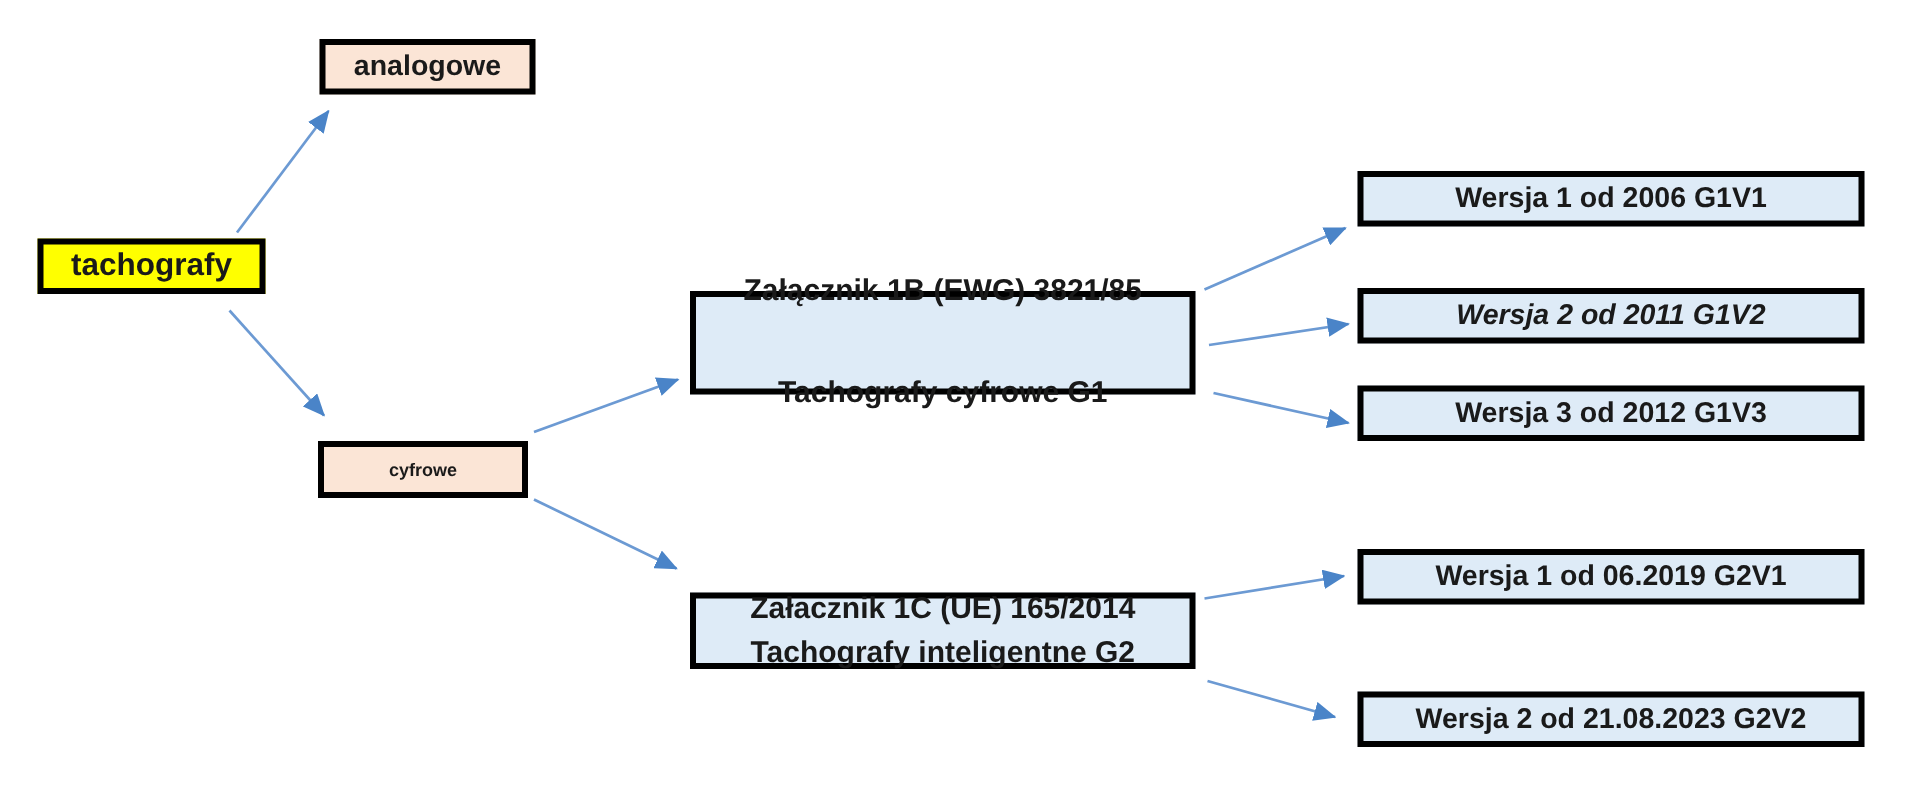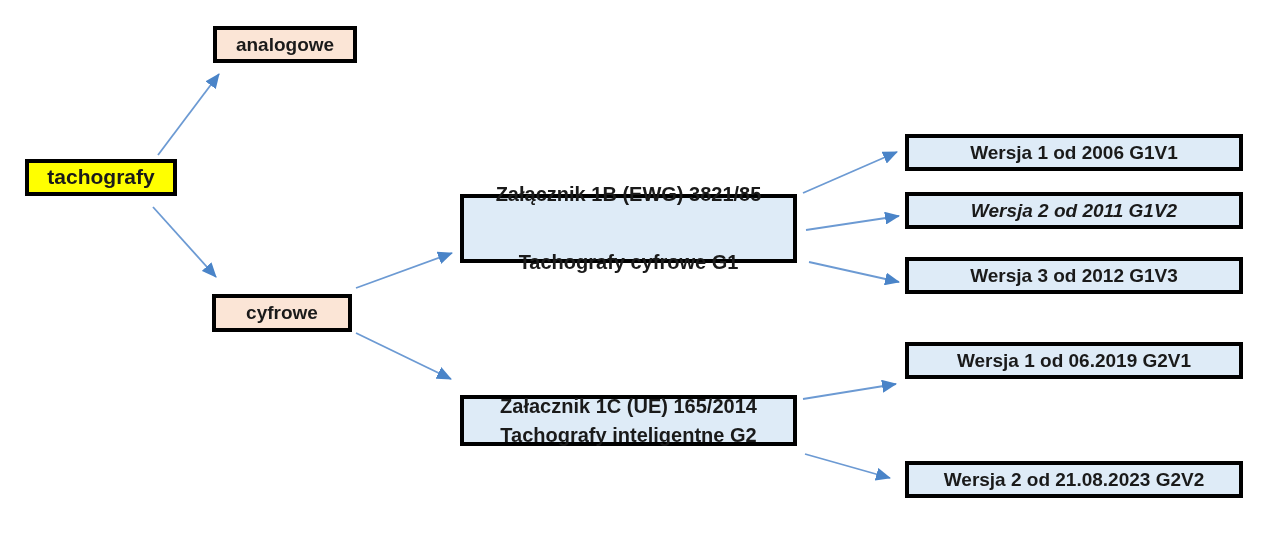--- a/index.html
+++ b/index.html
@@ -19,28 +19,28 @@
     flex-direction: column;
     align-items: center;
     justify-content: center;
     text-align: center;
     font-weight: bold;
     color: #1a1a1a;
     line-height: 1.25;
   }
   .node-root      { left: 25px;  top: 159px; width: 152px; height: 37px; background: #ffff00; font-size: 21px; }
   .node-analog    { left: 213px; top: 26px;  width: 144px; height: 37px; background: #fbe5d6; font-size: 19px; }
-  .node-digital   { left: 212px; top: 294px; width: 140px; height: 38px; background: #fbe5d6; font-size: 19px; }
+  .node-digital   { left: 212px; top: 294px; width: 140px; height: 38px; background: #fbe5d6; font-size: 12px; }
   .node-g1        { left: 460px; top: 194px; width: 337px; height: 69px; background: #deebf7; font-size: 20px; line-height: 1.45; gap: 39px; }
   .node-g2        { left: 460px; top: 395px; width: 337px; height: 51px; background: #deebf7; font-size: 20px; line-height: 1.45; }
   .node-version   { left: 905px; width: 338px; height: 37px; background: #deebf7; font-size: 19px; }
-  .node-g1v1 { top: 134px; }
+  .node-g1v1 { top: 114px; }
   .node-g1v2 { top: 192px; font-style: italic; }
   .node-g1v3 { top: 257px; }
-  .node-g2v1 { top: 342px; }
+  .node-g2v1 { top: 366px; }
   .node-g2v2 { top: 461px; }
   svg.arrows {
     position: absolute;
     left: 0; top: 0;
     width: 1280px; height: 540px;
     pointer-events: none;
   }
   svg.arrows line {
     stroke: #6c9ad3;
     stroke-width: 1.8;

